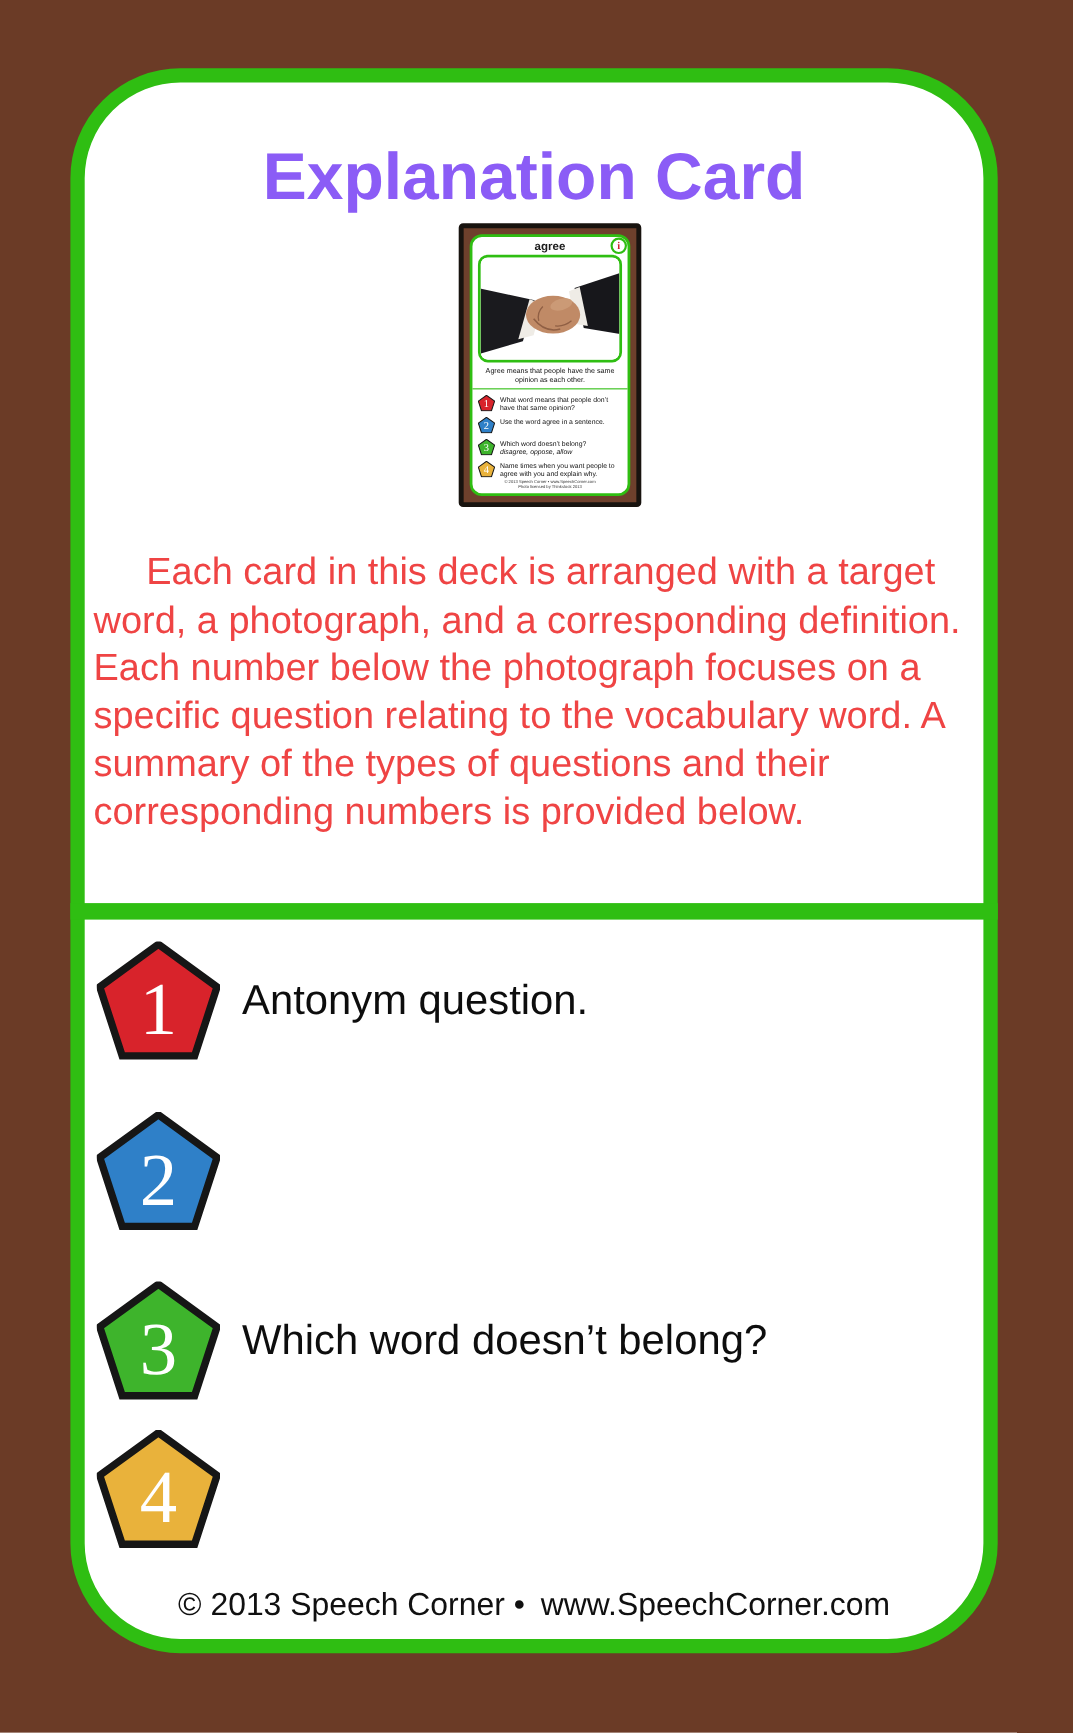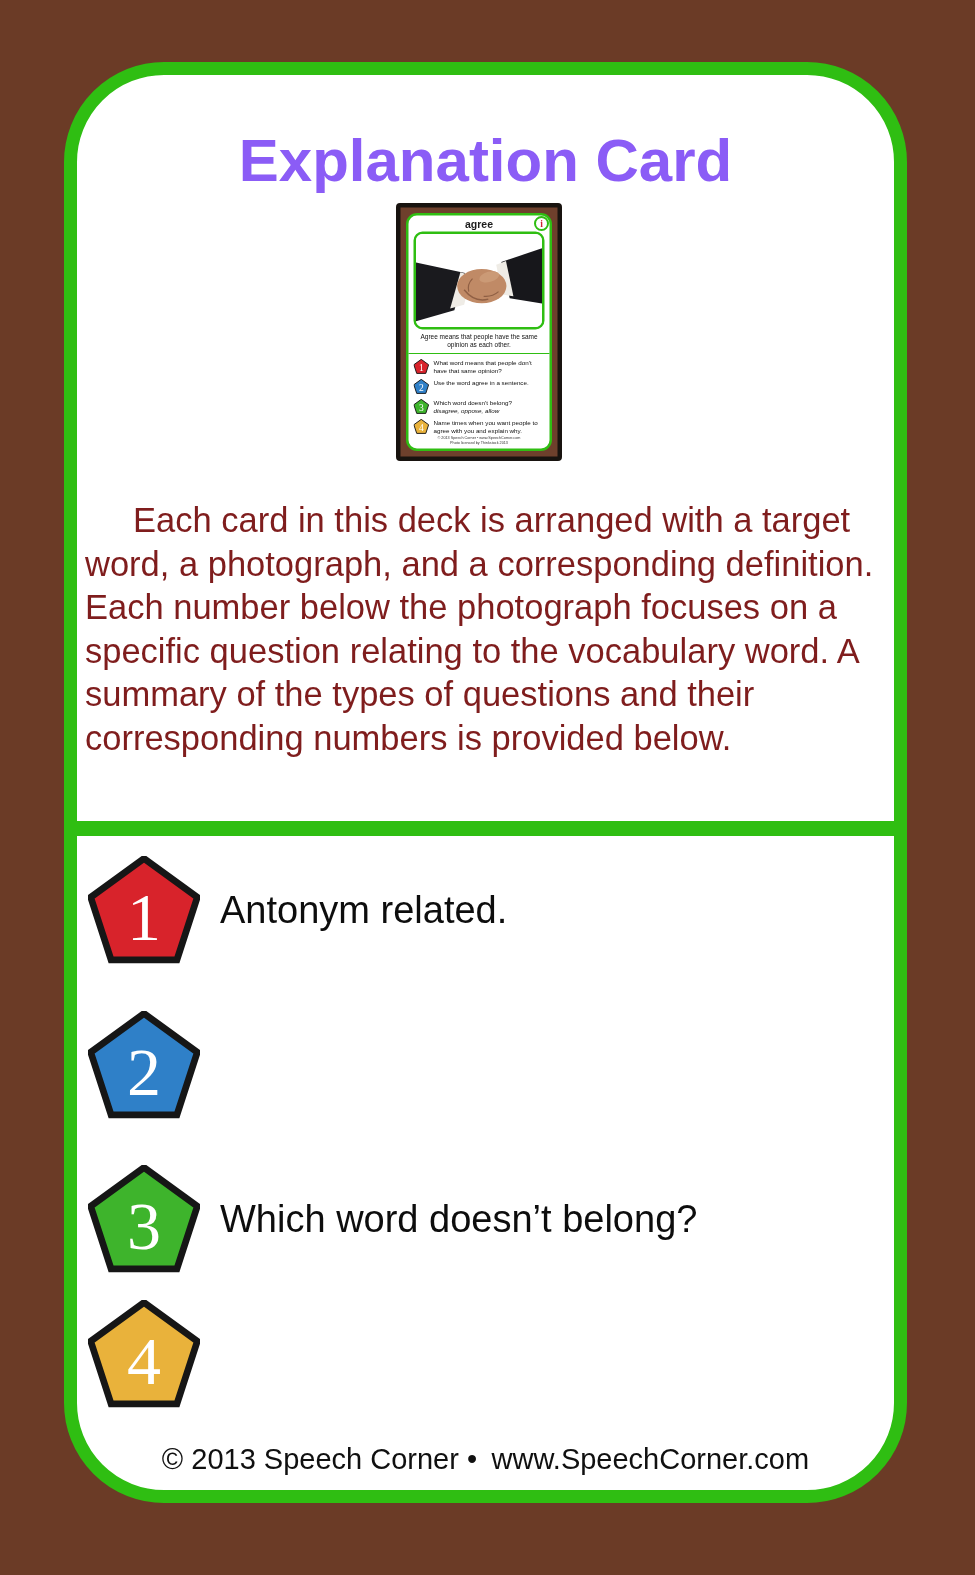--- a/index.html
+++ b/index.html
@@ -21,21 +21,21 @@
     position:absolute;left:64px;top:62px;width:843px;height:1441px;
     box-sizing:border-box;background:var(--card-white,#fff);
     border:13px solid var(--green,#2fbe12);border-radius:100px;
   }
   .title{
     position:absolute;top:32px;left:0;right:0;text-align:center;
     font-size:60px;line-height:66px;font-weight:bold;color:#8b5cf6;margin-top:21px;
   }
   .para{
     position:absolute;left:8px;right:4px;top:424px;
-    font-size:34.5px;line-height:43.5px;color:#7f1d1d;
+    font-size:34.5px;line-height:43.5px;color:#ef4444;
     text-indent:48px;
   }
   .divider{
     position:absolute;left:-13px;right:-13px;top:746px;height:15px;
     background:var(--green,#2fbe12);
   }
   .row{
     position:absolute;left:11px;right:6px;height:114px;
     display:flex;align-items:center;gap:20px;
   }
@@ -45,21 +45,21 @@
   .pent .n{
     position:absolute;inset:0;display:flex;align-items:center;justify-content:center;
     padding-top:14px;color:#fff;font-family:"Liberation Serif",serif;font-size:68px;
   }
   .row .label{font-size:38px;line-height:46px;color:#0d0d0d;max-width:672px;}
   .footer{
     position:absolute;left:0;right:0;top:1368px;text-align:center;
     font-size:29px;color:#101010;
   }
   
-  .mini-wrap{position:absolute;left:319px;top:128px;width:166px;height:288px;}
+  .mini-wrap{position:absolute;left:340px;top:128px;width:166px;height:288px;}
   .mini{
     width:332px;height:516px;transform:scale(.5);transform-origin:0 0;
     box-sizing:border-box;background:#6e402c;border:9px solid #18130f;
     border-radius:8px;padding:11px;
   }
   .mini-panel{
     box-sizing:border-box;width:100%;height:100%;background:#fff;
     border:5px solid var(--green,#2fbe12);border-radius:22px;
     padding:2px 10px 8px;display:flex;flex-direction:column;position:relative;
   }
@@ -175,21 +175,21 @@
 
     <div class="divider"></div>
 
     <div class="row r1">
       <div class="pent">
         <svg viewBox="0 0 100 96">
             <polygon points="50,2 97.6,36.6 79.4,92.5 20.6,92.5 2.4,36.6" fill="#d8232b" stroke="#161616" stroke-width="6"></polygon>
           </svg>
         <span class="n">1</span>
       </div>
-      <div class="label">Antonym related.</div>
+      <div class="label">Antonym question.</div>
     </div>
 
     <div class="row r2">
       <div class="pent">
         <svg viewBox="0 0 100 96">
             <polygon points="50,2 97.6,36.6 79.4,92.5 20.6,92.5 2.4,36.6" fill="#2f80c8" stroke="#161616" stroke-width="6"></polygon>
           </svg>
         <span class="n">2</span>
       </div>
     </div>

